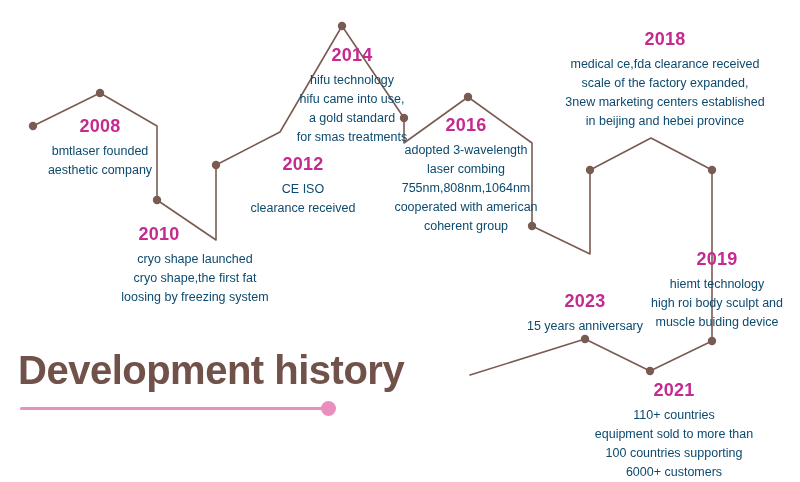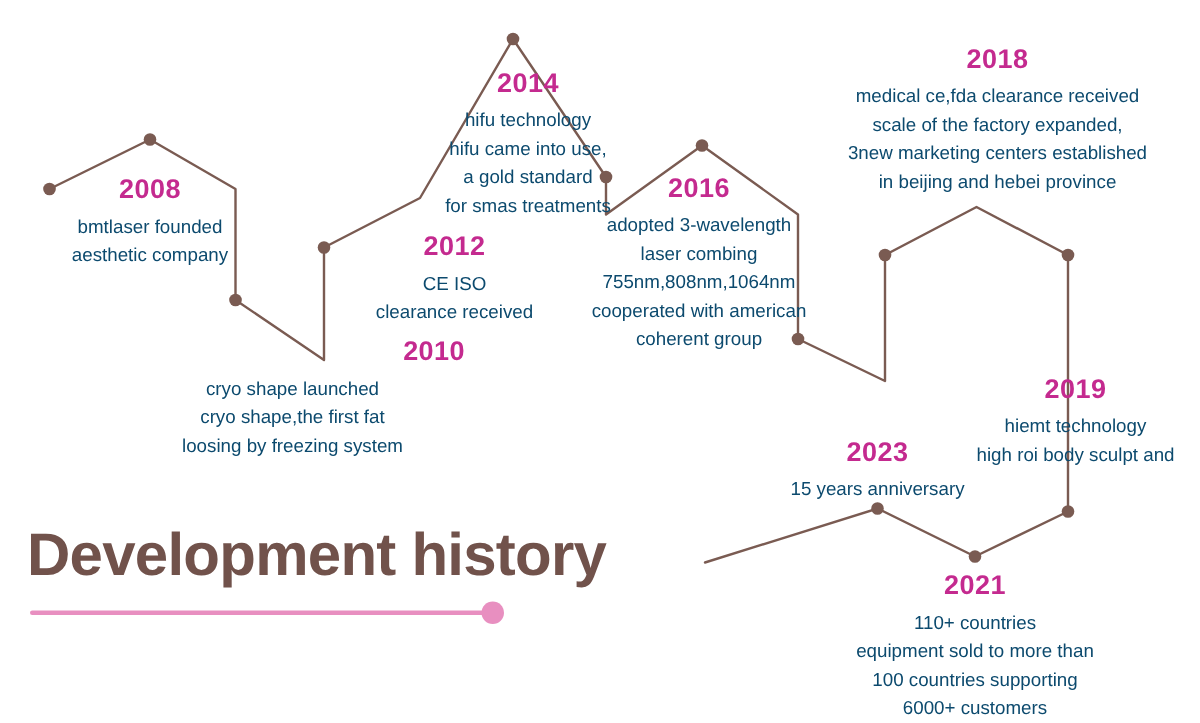--- a/index.html
+++ b/index.html
@@ -86,21 +86,21 @@
 
   <div class="entry al-center" style="left:30px;top:117px;width:140px;">
     <div class="year">2008</div>
     <div class="body-lines">
       <div>bmtlaser founded</div>
       <div>aesthetic company</div>
     </div>
   </div>
 
   <div class="entry al-center" style="left:80px;top:225px;width:230px;">
-    <div class="year" style="text-align:right;margin-left:-72px;">2010</div>
+    <div class="year" style="text-align:center;margin-left:-72px;">2010</div>
     <div class="body-lines">
       <div>cryo shape launched</div>
       <div>cryo shape,the first fat</div>
       <div>loosing by freezing system</div>
     </div>
   </div>
 
   <div class="entry al-center" style="left:228px;top:155px;width:150px;">
     <div class="year">2012</div>
     <div class="body-lines">
@@ -138,24 +138,25 @@
       <div>3new marketing centers established</div>
       <div>in beijing and hebei province</div>
     </div>
   </div>
 
   <div class="entry al-center" style="left:637px;top:250px;width:160px;">
     <div class="year">2019</div>
     <div class="body-lines">
       <div>hiemt technology</div>
       <div>high roi body sculpt and</div>
+      <div>muscle buiding device</div>
     </div>
   </div>
 
-  <div class="entry al-center" style="left:562px;top:381px;width:176px;">
+  <div class="entry al-center" style="left:586px;top:381px;width:176px;">
     <div class="year">2021</div>
     <div class="body-lines">
       <div>110+ countries</div>
       <div>equipment sold to more than</div>
       <div>100 countries supporting</div>
       <div>6000+ customers</div>
     </div>
   </div>
 
   <div class="entry al-center" style="left:500px;top:292px;width:170px;">

